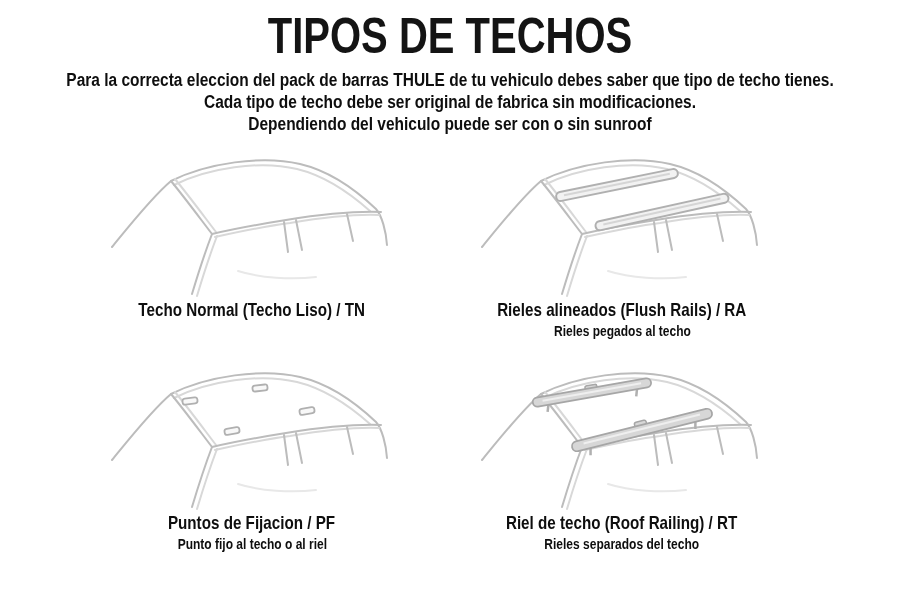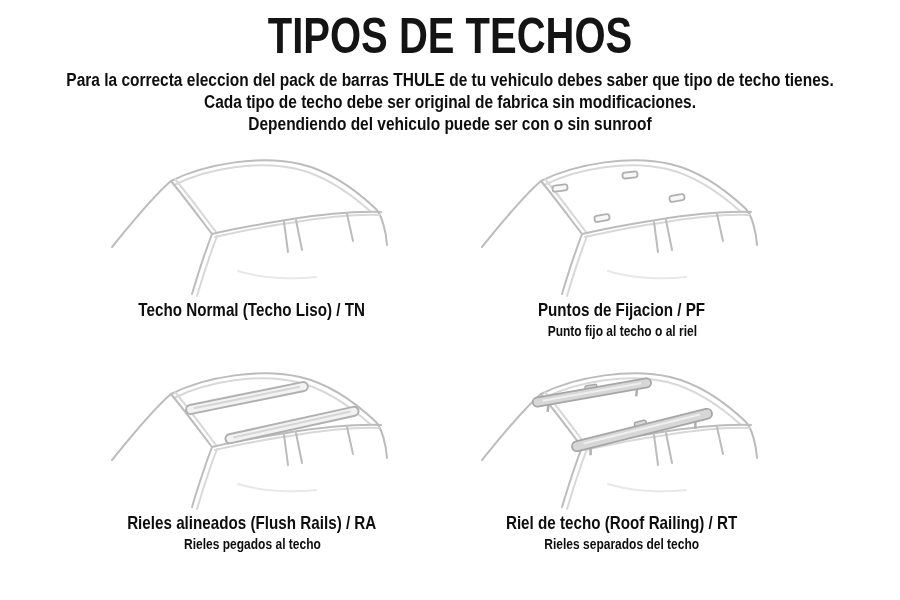--- a/index.html
+++ b/index.html
@@ -105,47 +105,47 @@
       <svg class="art" viewBox="0 0 300 150" role="img">
         <use href="#roof-base"></use>
       </svg>
       <figcaption class="caption">Techo Normal (Techo Liso) / TN</figcaption>
       <div class="subcaption"></div>
     </figure>
 
     <figure class="cell">
       <svg class="art" viewBox="0 0 300 150" role="img">
         <use href="#roof-base"></use>
-        <g fill="#f8f8f8" stroke="#b0b0b0" stroke-width="1.8">
-          <rect x="-7.5" y="-3" width="15" height="6" rx="2.5" transform="translate(88,39) rotate(-8)"></rect>
-          <rect x="-7.5" y="-3" width="15" height="6" rx="2.5" transform="translate(158,26) rotate(-6)"></rect>
-          <rect x="-7.5" y="-3" width="15" height="6" rx="2.5" transform="translate(130,69) rotate(-10)"></rect>
-          <rect x="-7.5" y="-3" width="15" height="6" rx="2.5" transform="translate(205,49) rotate(-10)"></rect>
-        </g>
-      </svg>
-      <figcaption class="caption">Puntos de Fijacion / PF</figcaption>
-      <div class="subcaption">Punto fijo al techo o al riel</div>
-    </figure>
-
-    <figure class="cell">
-      <svg class="art" viewBox="0 0 300 150" role="img">
-        <use href="#roof-base"></use>
         <g>
           <g transform="translate(145,36) rotate(-11.5)">
             <rect x="-62" y="-4.5" width="124" height="9" rx="4.5" fill="#f2f2f2" stroke="#b0b0b0" stroke-width="2"></rect>
             <line x1="-54" y1="-0.5" x2="54" y2="-0.5" stroke="#d5d5d5" stroke-width="2"></line>
           </g>
           <g transform="translate(190,63) rotate(-12.5)">
             <rect x="-68" y="-4.5" width="136" height="9" rx="4.5" fill="#f2f2f2" stroke="#b0b0b0" stroke-width="2"></rect>
             <line x1="-60" y1="-0.5" x2="60" y2="-0.5" stroke="#d5d5d5" stroke-width="2"></line>
           </g>
         </g>
       </svg>
       <figcaption class="caption">Rieles alineados (Flush Rails) / RA</figcaption>
       <div class="subcaption">Rieles pegados al techo</div>
+    </figure>
+
+    <figure class="cell">
+      <svg class="art" viewBox="0 0 300 150" role="img">
+        <use href="#roof-base"></use>
+        <g fill="#f8f8f8" stroke="#b0b0b0" stroke-width="1.8">
+          <rect x="-7.5" y="-3" width="15" height="6" rx="2.5" transform="translate(88,39) rotate(-8)"></rect>
+          <rect x="-7.5" y="-3" width="15" height="6" rx="2.5" transform="translate(158,26) rotate(-6)"></rect>
+          <rect x="-7.5" y="-3" width="15" height="6" rx="2.5" transform="translate(130,69) rotate(-10)"></rect>
+          <rect x="-7.5" y="-3" width="15" height="6" rx="2.5" transform="translate(205,49) rotate(-10)"></rect>
+        </g>
+      </svg>
+      <figcaption class="caption">Puntos de Fijacion / PF</figcaption>
+      <div class="subcaption">Punto fijo al techo o al riel</div>
     </figure>
 
     <figure class="cell">
       <svg class="art" viewBox="0 0 300 150" role="img">
         <use href="#roof-base"></use>
         <g>
           <g transform="translate(120,31) rotate(-10)">
             <line x1="-45" y1="4" x2="-47" y2="11" stroke="#b0b0b0" stroke-width="2.5"></line>
             <line x1="45" y1="4" x2="43" y2="11" stroke="#b0b0b0" stroke-width="2.5"></line>
             <rect x="-6" y="-8" width="12" height="5" rx="2" fill="#d7d7d7" stroke="#a6a6a6" stroke-width="1.5"></rect>

